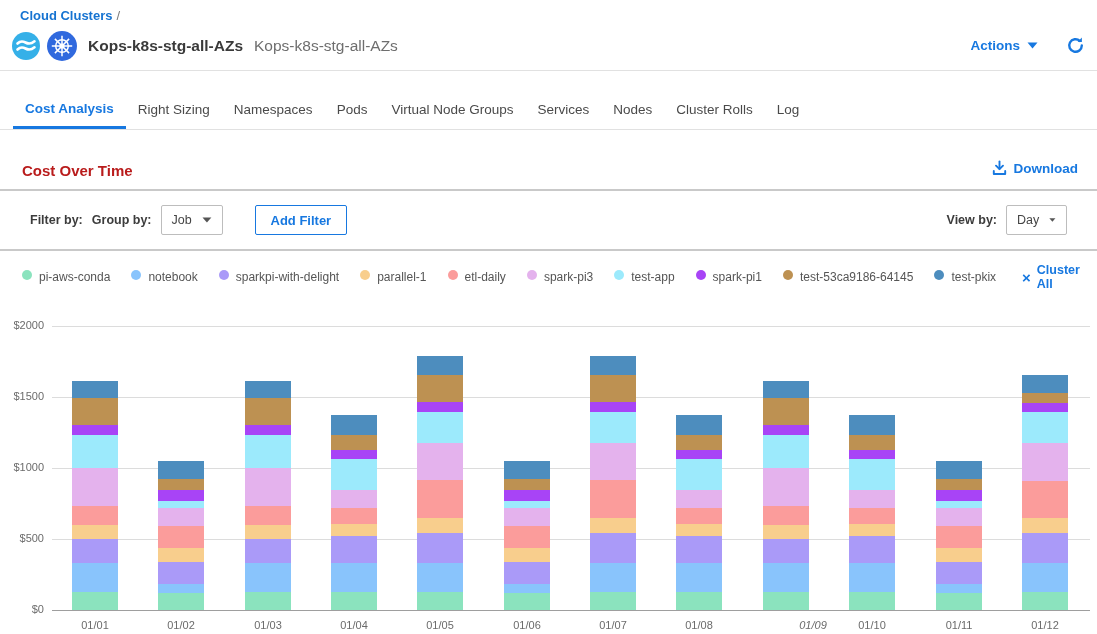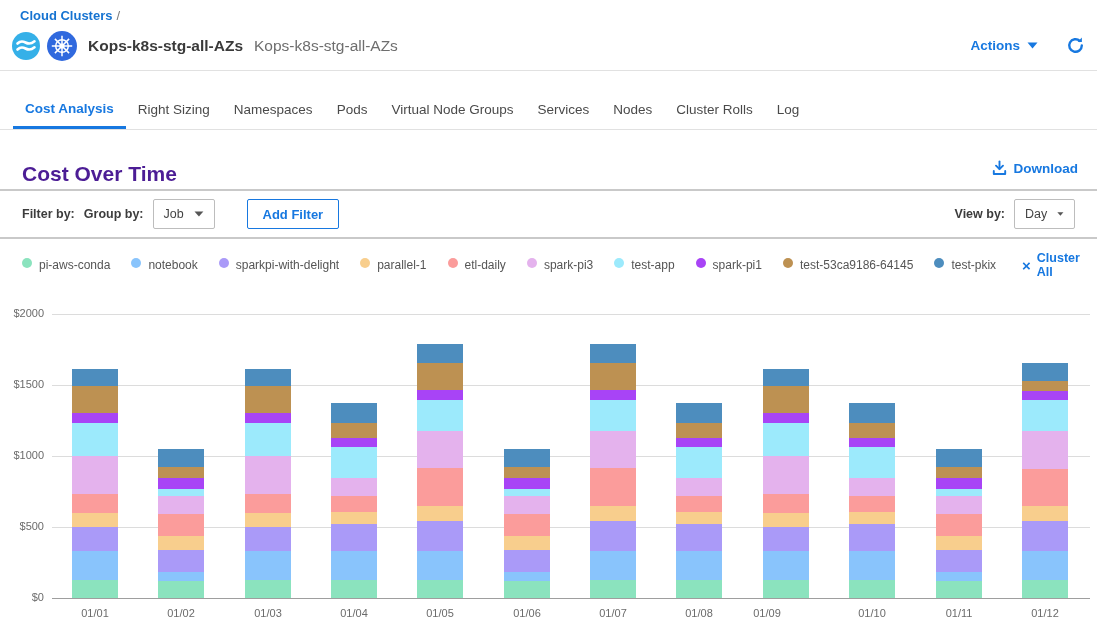--- a/index.html
+++ b/index.html
@@ -21,25 +21,25 @@
   .actions-btn { display:flex; align-items:center; gap:7px; color:#1778e0; font-weight:bold; font-size:13.5px; cursor:pointer; }
   .refresh-btn { display:flex; align-items:center; cursor:pointer; }
 
   
   .tabs { display:flex; height:59px; border-bottom:1px solid #e1e1e1; padding-left:13px; }
   .tab { display:flex; align-items:center; padding:19px 12px 0 12px; font-size:13.5px; color:#4a4a4a; cursor:pointer; white-space:nowrap; }
   .tab.active { color:#1778e0; font-weight:bold; border-bottom:3px solid #1778e0; }
 
   
   .section-header { position:relative; height:61px; border-bottom:2px solid #c9c9c9; }
-  .section-title { position:absolute; left:22px; top:32px; font-size:21px; font-weight:bold; color:#4c1d95; }
+  .section-title { position:absolute; left:22px; top:32px; font-size:15px; font-weight:bold; color:#b91c1c; }
   .download-link { position:absolute; right:19px; top:30px; display:flex; align-items:center; gap:7px; color:#1778e0; font-weight:bold; font-size:13.5px; cursor:pointer; }
 
   
-  .filter-bar { display:flex; align-items:center; height:48px; border-bottom:2px solid #c9c9c9; padding:0 22px; }
+  .filter-bar { display:flex; align-items:center; height:60px; border-bottom:2px solid #c9c9c9; padding:0 30px; }
   .f-label { font-size:12.5px; font-weight:bold; color:#3c3c3c; margin-right:9px; white-space:nowrap; }
   .select-box { display:flex; align-items:center; justify-content:space-between; gap:10px; border:1px solid #bdbdbd; border-radius:2px; height:30px; padding:0 10px; font-size:12.5px; color:#444; background:#fff; cursor:pointer; white-space:nowrap; }
   .date-box { width:150px; margin-right:20px; }
   .group-box { width:62px; margin-right:32px; }
   .view-box { width:61px; }
   .add-filter-btn { border:1.5px solid #1778e0; color:#1778e0; background:#fff; font-weight:bold; font-size:13px; font-family:inherit; height:30px; padding:0 15px; border-radius:2px; cursor:pointer; }
   .spacer { flex:1; }
 
   
   .legend-row { display:flex; align-items:center; height:52px; padding-left:22px; gap:21px; }
@@ -301,21 +301,21 @@
       <div class="bar-seg" style="left: 763px; top: 289px; height: 18px; background: rgb(139, 227, 190);"></div>
       <div class="bar-seg" style="left: 763px; top: 260px; height: 29px; background: rgb(137, 196, 252);"></div>
       <div class="bar-seg" style="left: 763px; top: 236px; height: 24px; background: rgb(170, 154, 248);"></div>
       <div class="bar-seg" style="left: 763px; top: 222px; height: 14px; background: rgb(248, 206, 141);"></div>
       <div class="bar-seg" style="left: 763px; top: 203px; height: 19px; background: rgb(251, 156, 155);"></div>
       <div class="bar-seg" style="left: 763px; top: 165px; height: 38px; background: rgb(228, 178, 237);"></div>
       <div class="bar-seg" style="left: 763px; top: 132px; height: 33px; background: rgb(156, 234, 252);"></div>
       <div class="bar-seg" style="left: 763px; top: 122px; height: 10px; background: rgb(168, 68, 246);"></div>
       <div class="bar-seg" style="left: 763px; top: 95px; height: 27px; background: rgb(189, 145, 82);"></div>
       <div class="bar-seg" style="left: 763px; top: 78px; height: 17px; background: rgb(77, 141, 190);"></div>
-      <div class="xtick" style="left: 732px; top: 316px;">01/09</div>
+      <div class="xtick" style="left: 778px; top: 316px; font-style: italic;">01/09</div>
       <div class="bar-seg" style="left: 849px; top: 289px; height: 18px; background: rgb(139, 227, 190);"></div>
       <div class="bar-seg" style="left: 849px; top: 260px; height: 29px; background: rgb(137, 196, 252);"></div>
       <div class="bar-seg" style="left: 849px; top: 233px; height: 27px; background: rgb(170, 154, 248);"></div>
       <div class="bar-seg" style="left: 849px; top: 221px; height: 12px; background: rgb(248, 206, 141);"></div>
       <div class="bar-seg" style="left: 849px; top: 205px; height: 16px; background: rgb(251, 156, 155);"></div>
       <div class="bar-seg" style="left: 849px; top: 187px; height: 18px; background: rgb(228, 178, 237);"></div>
       <div class="bar-seg" style="left: 849px; top: 156px; height: 31px; background: rgb(156, 234, 252);"></div>
       <div class="bar-seg" style="left: 849px; top: 147px; height: 9px; background: rgb(168, 68, 246);"></div>
       <div class="bar-seg" style="left: 849px; top: 132px; height: 15px; background: rgb(189, 145, 82);"></div>
       <div class="bar-seg" style="left: 849px; top: 112px; height: 20px; background: rgb(77, 141, 190);"></div>

